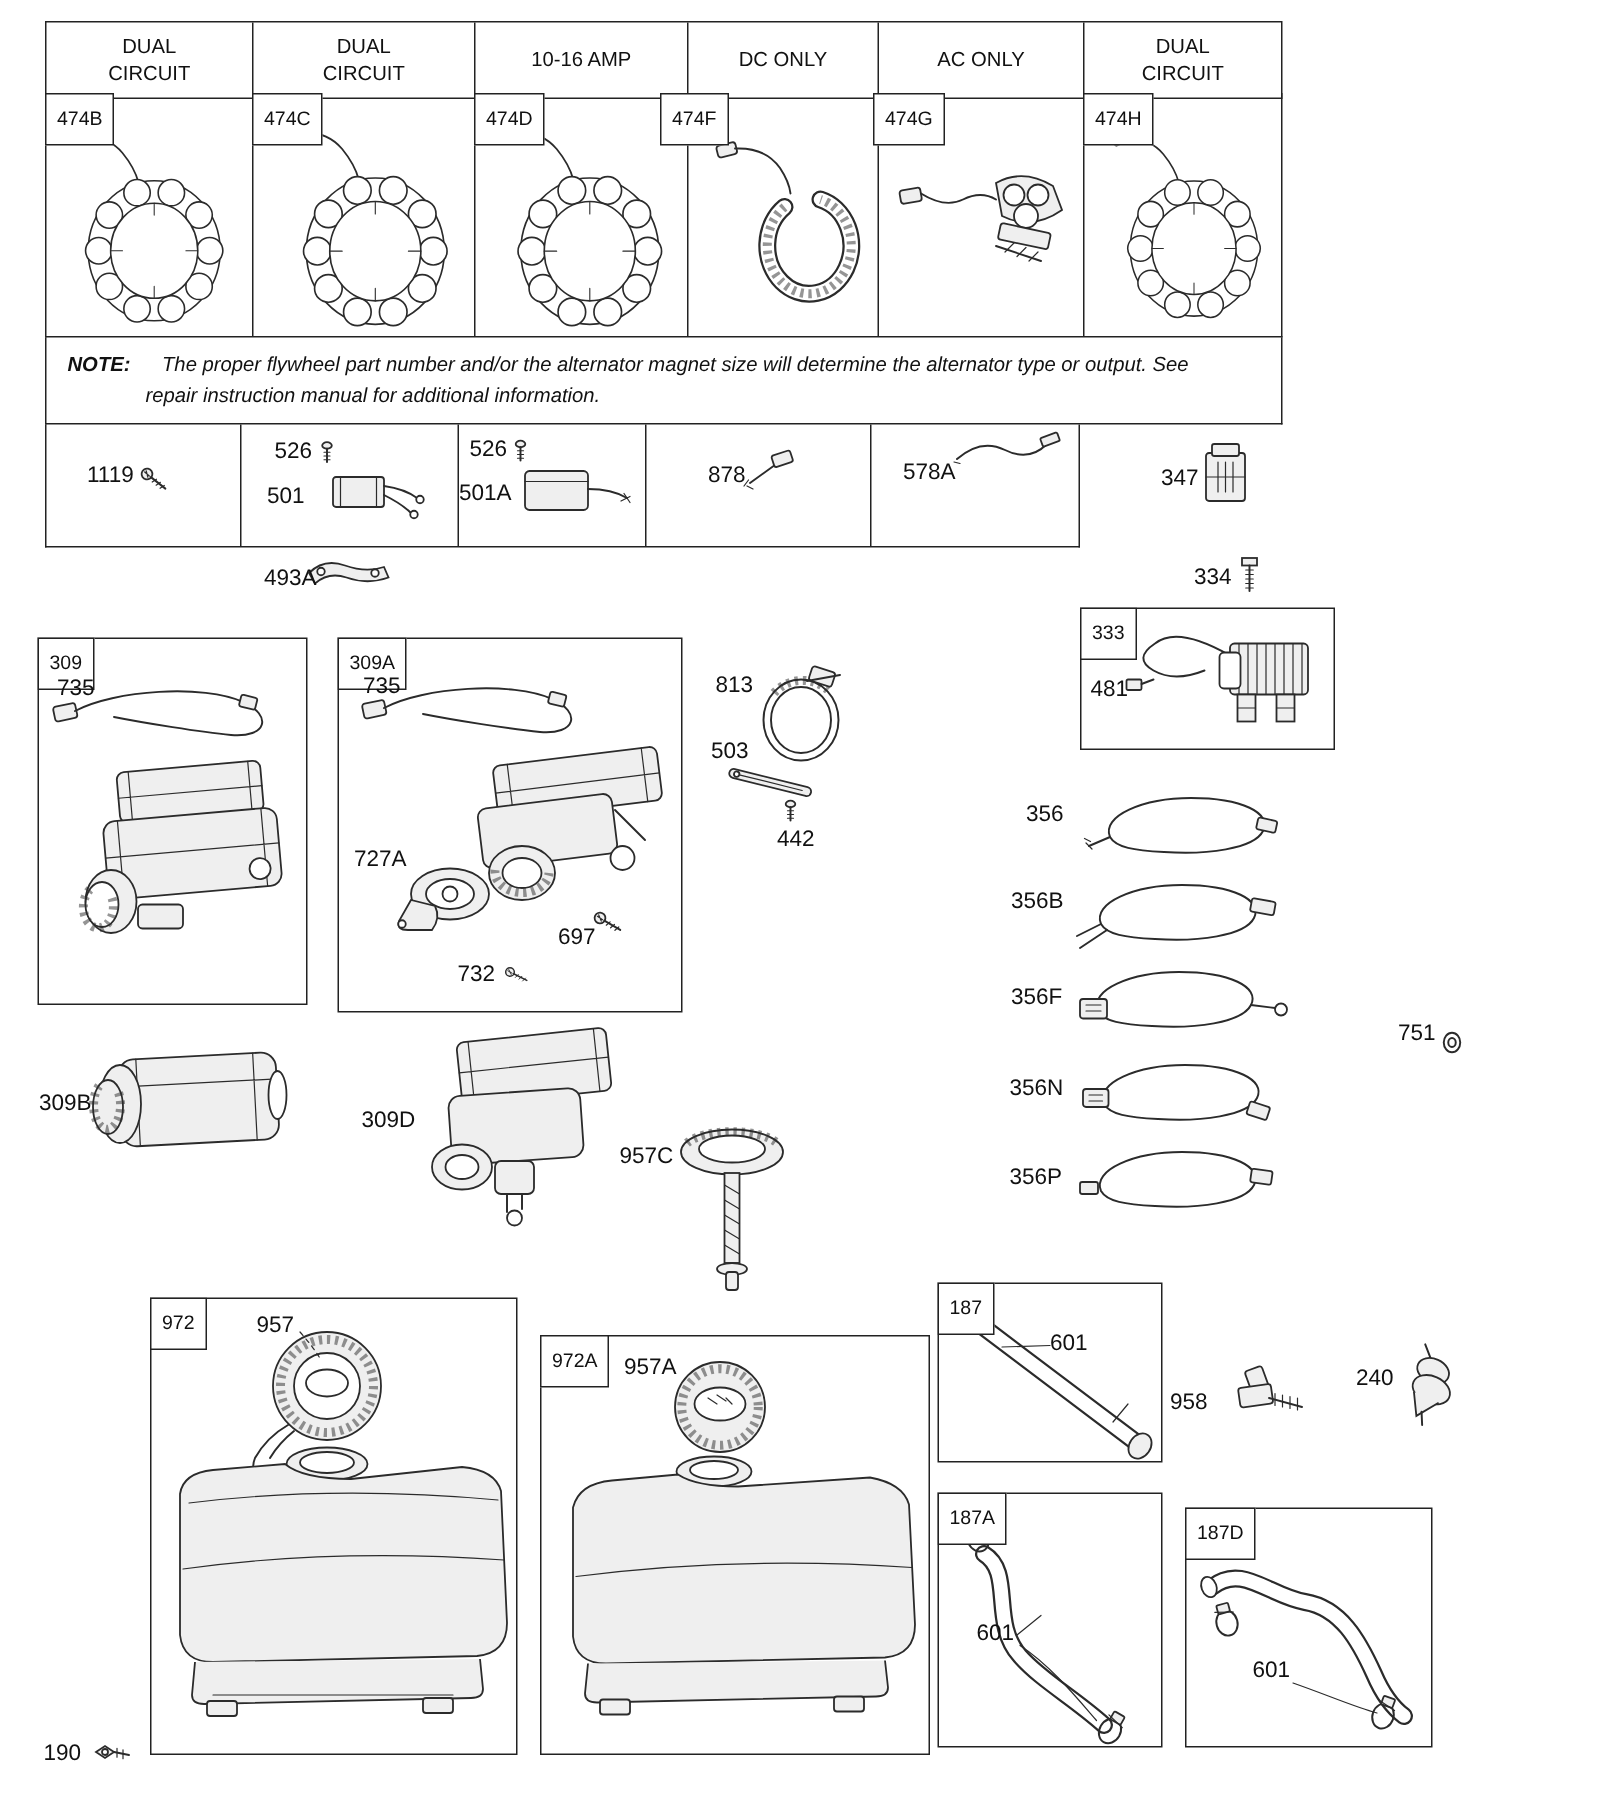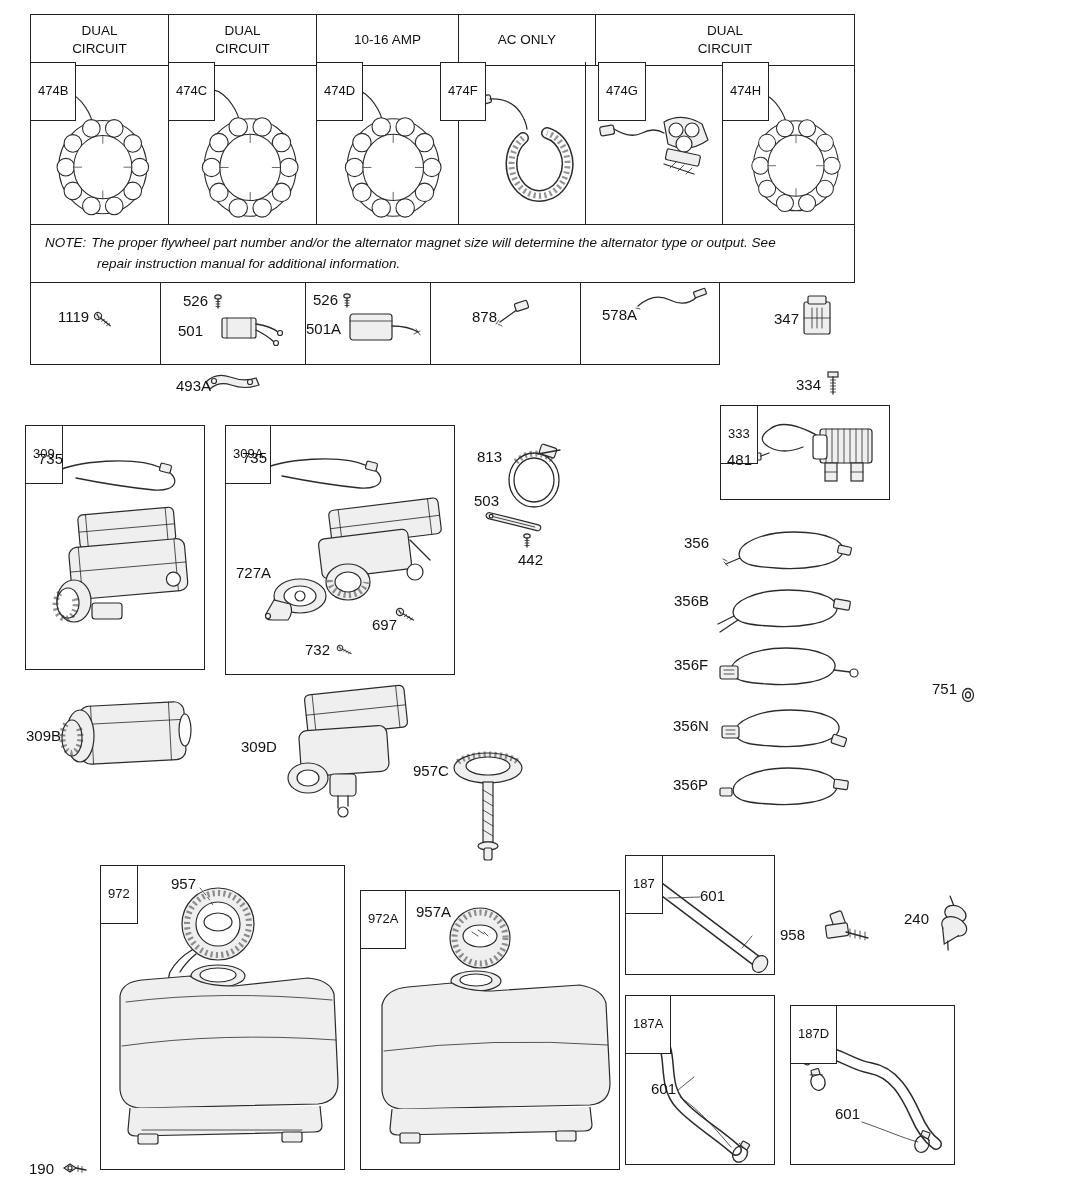--- a/index.html
+++ b/index.html
@@ -7,26 +7,26 @@
   .page { position:relative; width:1073px; height:1200px; background:#fff;
           font-family:"Liberation Sans", sans-serif; color:#111; overflow:hidden; }
   svg.art { position:absolute; left:0; top:0; z-index:1; }
   .grid { position:absolute; display:flex; z-index:2; background:transparent; }
   .cell { border-right:1.5px solid #222; height:100%; display:flex; align-items:center;
           justify-content:center; text-align:center; white-space:pre-line;
           font-size:13.5px; line-height:1.35; }
   .cell:last-child { border-right:none; }
   .box { position:absolute; border:1.5px solid #222; z-index:2; background:transparent; }
   .chip { position:absolute; border:1.5px solid #222; background:#fff; font-size:13px;
-          padding:20px 7px; line-height:1.3; z-index:5; }
+          padding:8px 7px; line-height:1.3; z-index:5; }
   .lbl { position:absolute; font-size:15px; white-space:nowrap; z-index:5; }
   .note-wrap { position:absolute; left:30px; top:225px; width:825px; height:58px;
                border:1.5px solid #222; border-top:none; padding:8px 14px; z-index:2; }
   .note-text { font-style:italic; font-size:13.5px; line-height:1.55; }
-  .note-label { font-weight:normal; font-style:italic; margin-right:5px; }
+  .note-label { font-weight:bold; font-style:italic; margin-right:21px; }
   .note-indent { padding-left:52px; display:inline-block; }
   
   .ln { fill:none; stroke:#2b2b2b; stroke-width:1.3; stroke-linecap:round; stroke-linejoin:round; }
   .thin { stroke-width:0.8; }
   .fl { fill:#efefef; stroke:#2b2b2b; stroke-width:1.2; }
   .fw { fill:#ffffff; stroke:#2b2b2b; stroke-width:1.2; }
   .rib { fill:none; stroke:#2b2b2b; stroke-width:6; stroke-dasharray:2.2 3.2; opacity:0.5; }
   .tube-o { fill:none; stroke:#2b2b2b; stroke-width:12; stroke-linecap:round; }
   .tube-i { fill:none; stroke:#ffffff; stroke-width:9; stroke-linecap:round; }
   .dash { stroke-dasharray:3 3; }
@@ -390,20 +390,21 @@
       <path class="ln thin" d="M16,3.5 v6 M20,4.5 v6"></path>
     </g>
   </svg>
 
   <div class="grid" style="left:30px;top:14px;width:825px;height:52px;border:1.5px solid #222">
     <div class="cell" style="width:138px">DUAL
 CIRCUIT</div>
     <div class="cell" style="width:148px">DUAL
 CIRCUIT</div>
     <div class="cell" style="width:142px">10-16 AMP</div>
+    <div class="cell" style="width:127px">DC ONLY</div>
     <div class="cell" style="width:137px">AC ONLY</div>
     <div class="cell" style="flex:1">DUAL
 CIRCUIT</div>
   </div>
   <div class="grid" style="left:30px;top:62px;width:825px;height:163px;border:1.5px solid #222;border-top:none">
     <div class="cell" style="width:138px"></div>
     <div class="cell" style="width:148px"></div>
     <div class="cell" style="width:142px"></div>
     <div class="cell" style="width:127px"></div>
     <div class="cell" style="width:137px"></div>
@@ -431,21 +432,21 @@
   <div class="box" style="left:100px;top:865px;width:245px;height:305px"></div>
   <div class="box" style="left:360px;top:890px;width:260px;height:280px"></div>
   <div class="box" style="left:625px;top:855px;width:150px;height:120px"></div>
   <div class="box" style="left:625px;top:995px;width:150px;height:170px"></div>
   <div class="box" style="left:790px;top:1005px;width:165px;height:160px"></div>
 
   <div class="chip" style="left:30px;top:62px">474B</div>
   <div class="chip" style="left:168px;top:62px">474C</div>
   <div class="chip" style="left:316px;top:62px">474D</div>
   <div class="chip" style="left:440px;top:62px">474F</div>
-  <div class="chip" style="left:598px;top:62px">474G</div>
+  <div class="chip" style="left:582px;top:62px">474G</div>
   <div class="chip" style="left:722px;top:62px">474H</div>
   <div class="chip" style="left:25px;top:425px">309</div>
   <div class="chip" style="left:225px;top:425px">309A</div>
   <div class="chip" style="left:720px;top:405px">333</div>
   <div class="chip" style="left:100px;top:865px">972</div>
   <div class="chip" style="left:360px;top:890px">972A</div>
   <div class="chip" style="left:625px;top:855px">187</div>
   <div class="chip" style="left:625px;top:995px">187A</div>
   <div class="chip" style="left:790px;top:1005px">187D</div>
 

